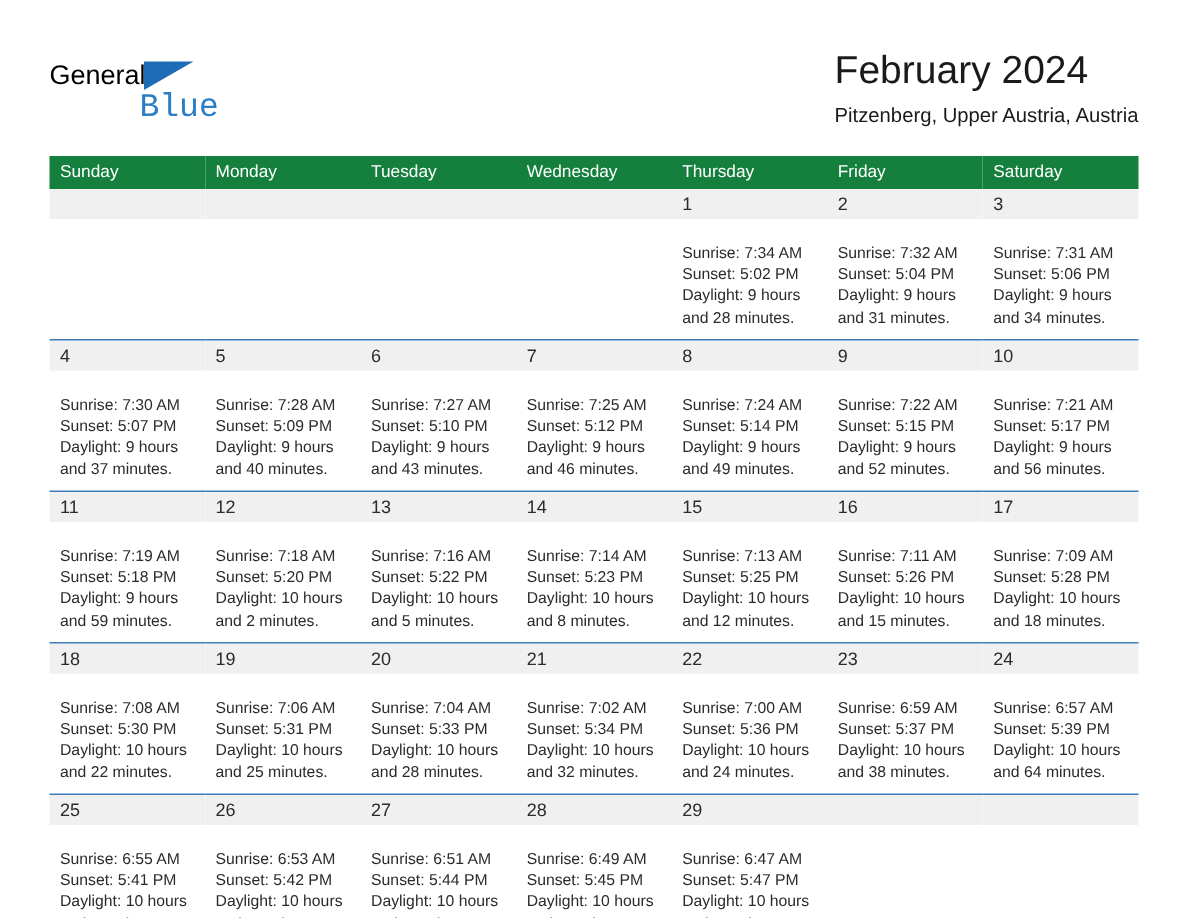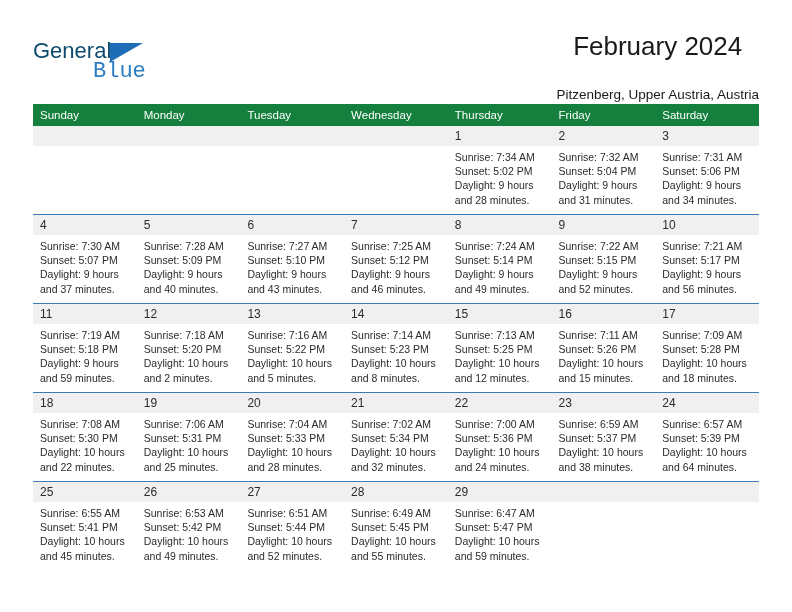--- a/index.html
+++ b/index.html
@@ -38,22 +38,22 @@
     width: 200px;
     height: 52px;
   }
   .brand-row1 {
     position: relative;
     height: 25px;
     line-height: 25px;
     white-space: nowrap;
   }
   .brand-general {
-    font-size: 22px;
-    color: #0c4a6e;
+    font-size: 18px;
+    color: #000000;
     letter-spacing: 0px;
   }
   .brand-triangle {
     display: inline-block;
     width: 0;
     height: 0;
     border-left: 33px solid #1e6cb5;
     border-bottom: 19px solid transparent;
     vertical-align: -4px;
     margin-left: -1px;
@@ -68,33 +68,33 @@
   .brand-blue {
     font-size: 22px;
     color: #2b7dc4;
     font-family: Liberation Mono, monospace;
   }
 
   .title-block {
     position: absolute;
     right: 0;
     top: 0;
-    text-align: center;
+    text-align: left;
   }
   .cal-title {
     font-size: 26px;
     color: #1a1a1a;
     line-height: 32px;
     white-space: nowrap;
   }
   .cal-location {
     font-size: 13.5px;
     color: #1a1a1a;
     line-height: 20px;
-    margin-top: 23px;
+    margin-top: 5px;
     white-space: nowrap;
   }
 
   
   .calendar {
     position: absolute;
     left: 33px;
     top: 104px;
     width: 726px;
     border-collapse: collapse;
@@ -136,20 +136,21 @@
     color: #2b2b2b;
   }
   .daynum.empty {
     color: transparent;
   }
 
   .cell-body {
     padding: 4px 7px 0 7px;
     height: 68px;
     box-sizing: border-box;
+    margin-top: 12px;
   }
   .cell-line {
     font-size: 10.5px;
     line-height: 14.2px;
     color: #2b2b2b;
     white-space: nowrap;
   }
 
   .empty-cell .cell-body { height: 68px; }
 </style>

